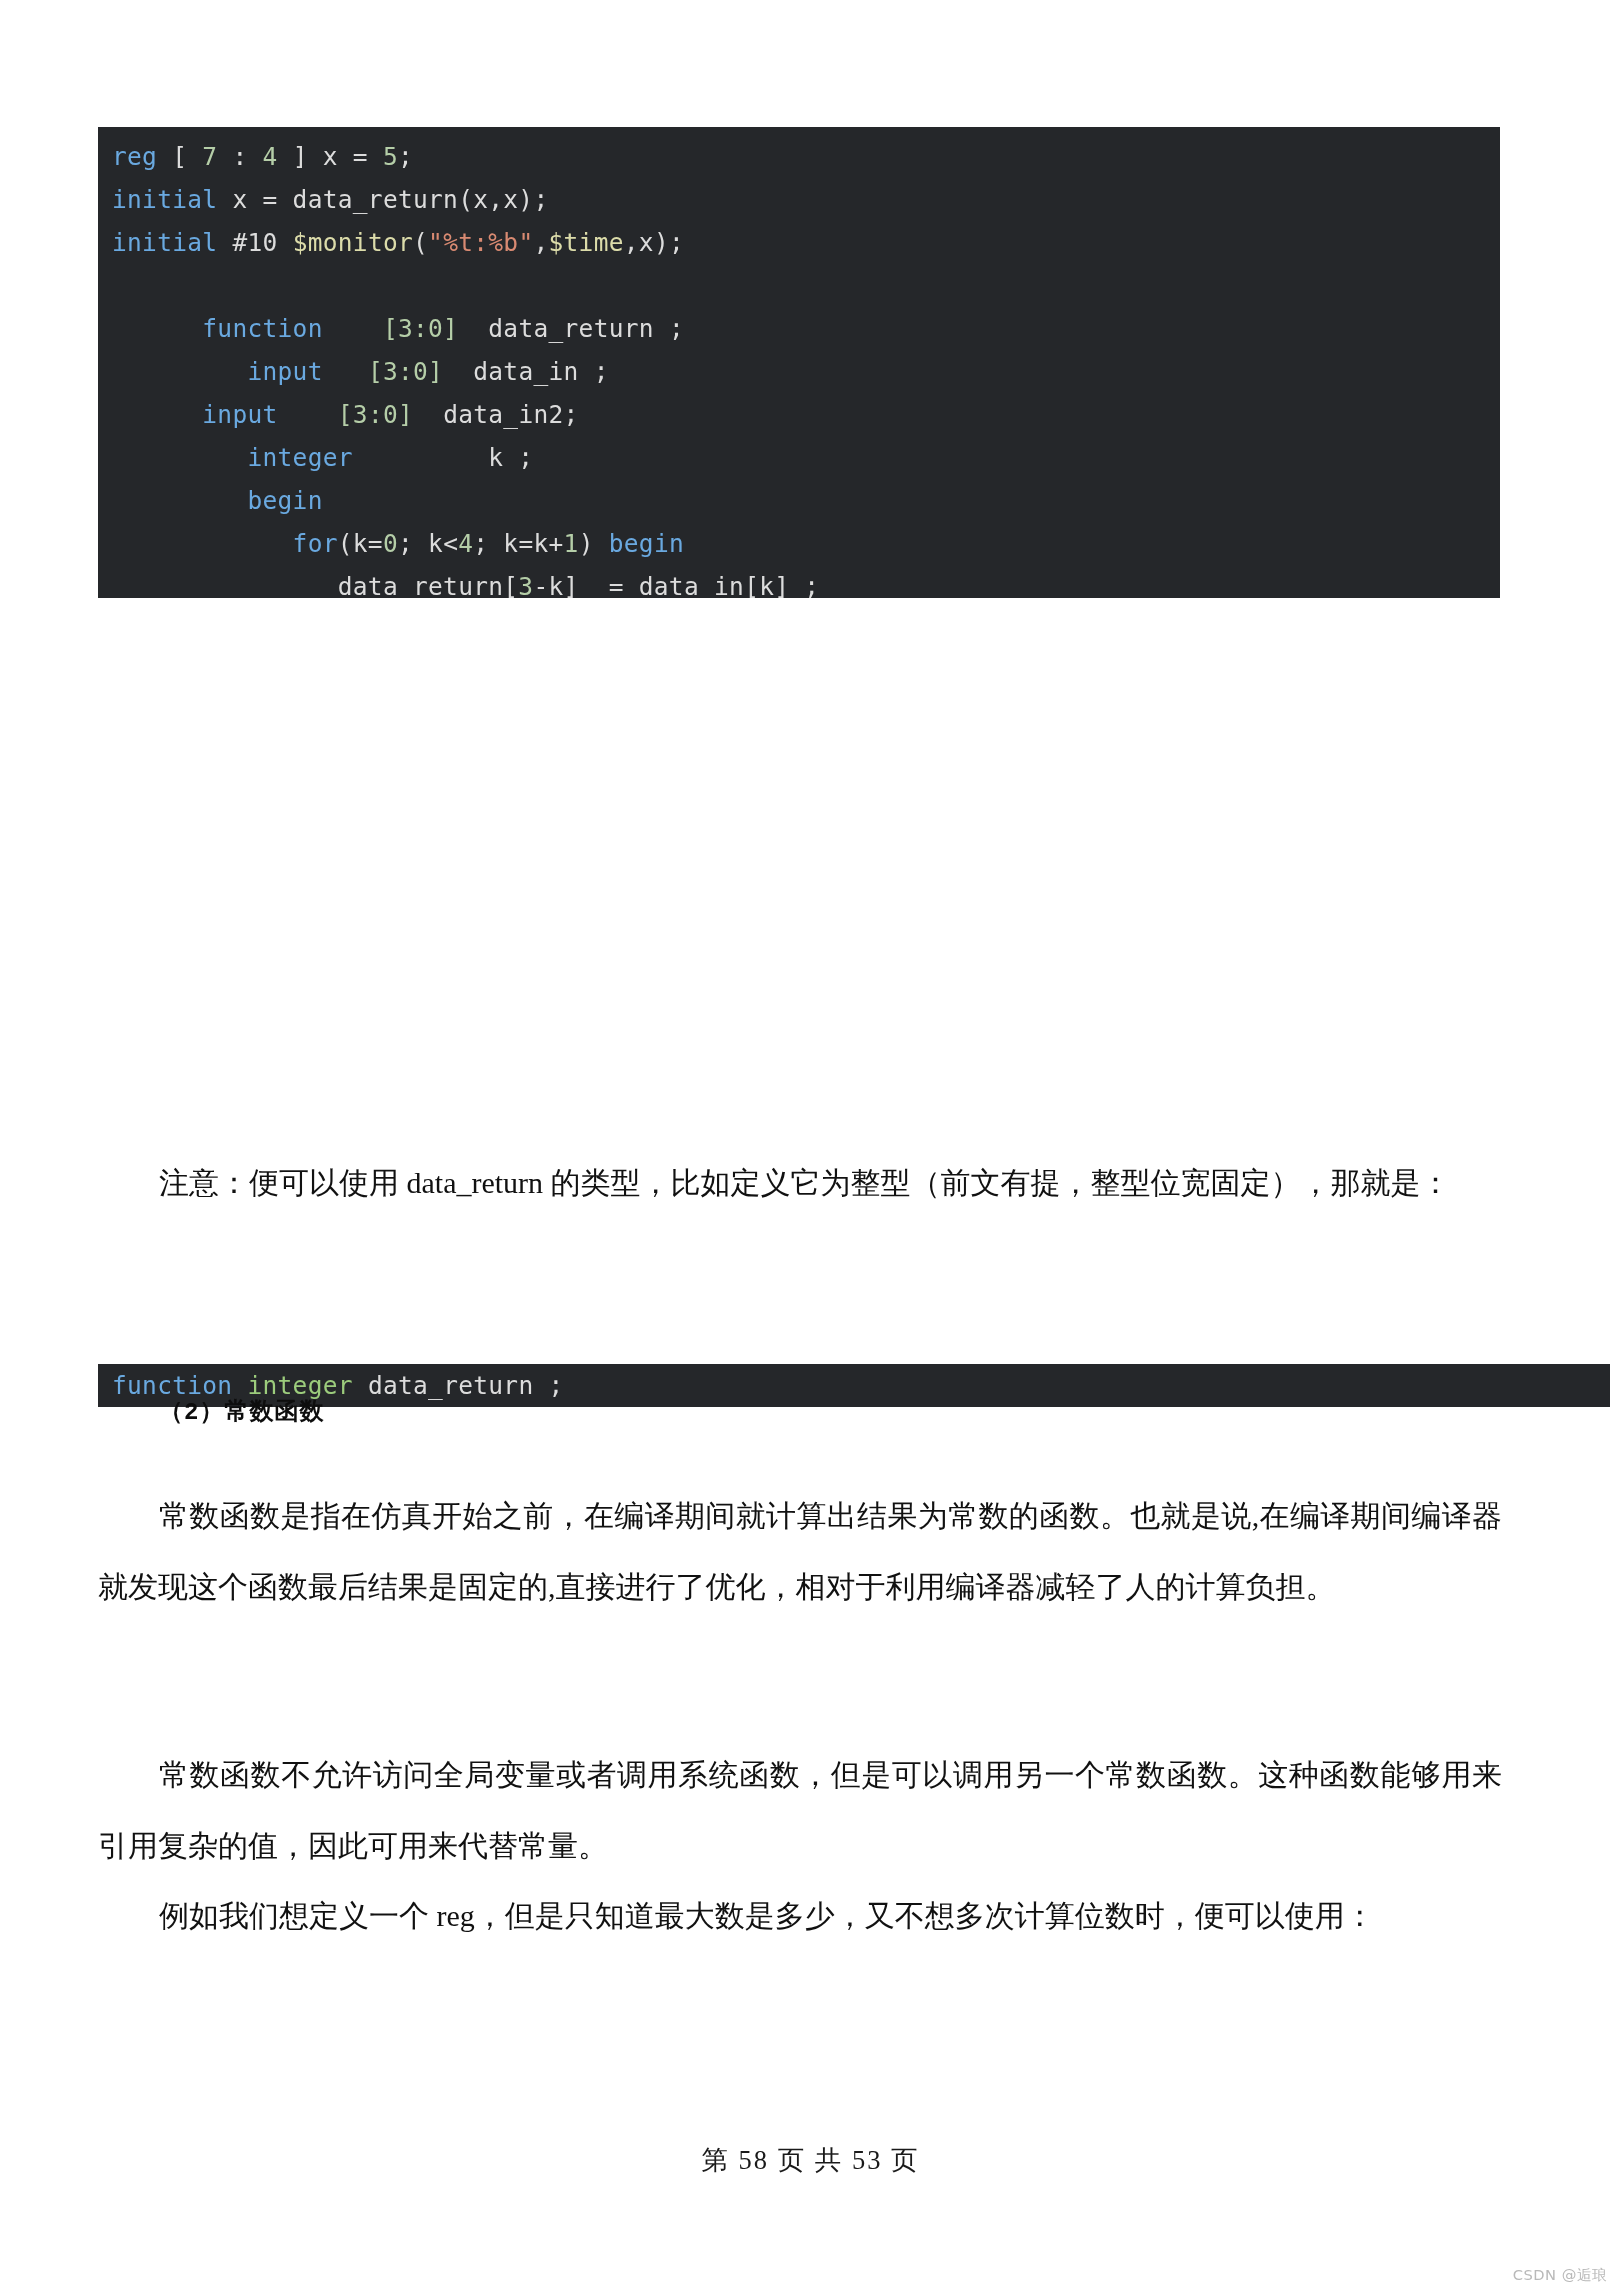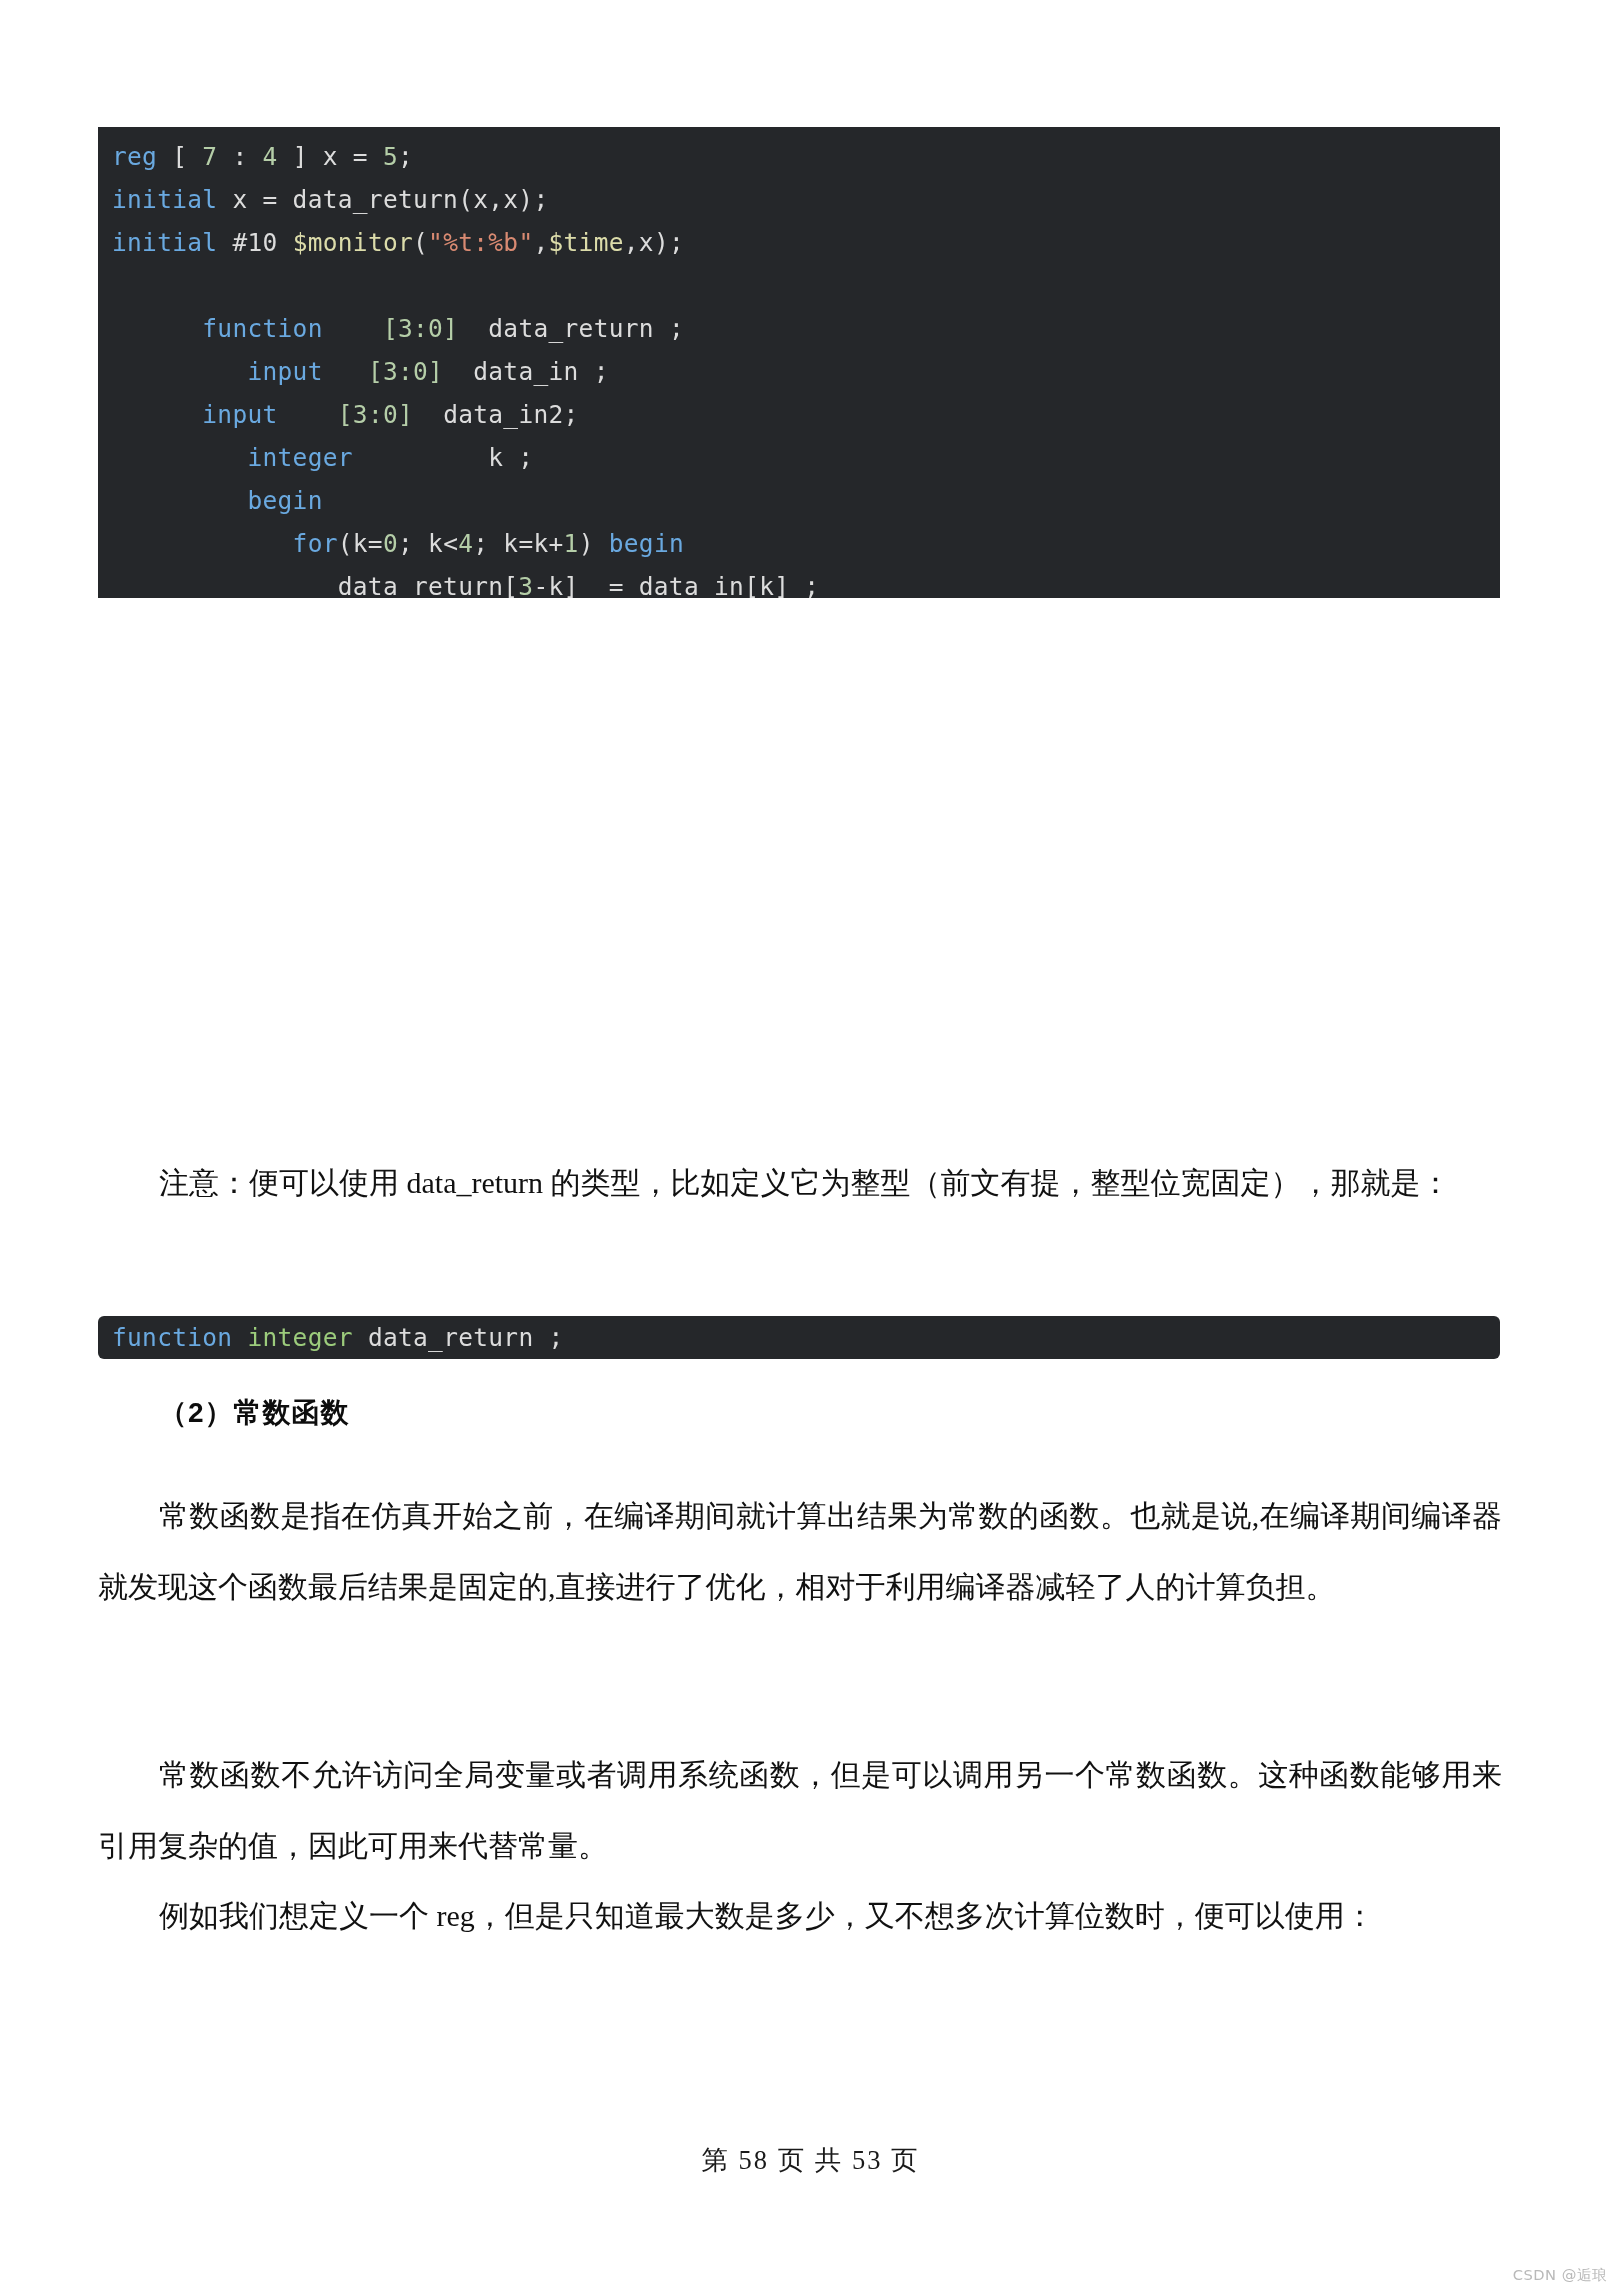--- a/index.html
+++ b/index.html
@@ -35,25 +35,24 @@
   }
   .code-block-main {
     left: 98px;
     top: 127px;
     width: 1402px;
     height: 463px;
     padding: 7.8px 0 0 0;
   }
   .code-block-small {
     left: 98px;
-    top: 1316px;
-    width: 1402px;
+    top: 1364px;
+    width: 1512px;
     height: 43px;
     padding: 0;
-    border-radius: 6px;
   }
   .code-line {
     height: 43px;
     padding-left: 14px;
   }
   .tok-kw      { color: #6aa9e0; }   
   .tok-plain   { color: #dcdcdc; }   
   .tok-num     { color: #b5cea8; }   
   .tok-str     { color: #d98a72; }   
   .tok-sys     { color: #dcdcaa; }   
@@ -70,22 +69,22 @@
     color: #111111;
     text-align: justify;
     text-justify: inter-ideograph;
   }
   .indent { text-indent: 61px; }
 
   .heading {
     position: absolute;
     left: 98px;
     width: 1404px;
-    font-family: Liberation Sans, sans-serif;
-    font-size: 28px;
+    font-family: Liberation Mono, monospace;
+    font-size: 24px;
     font-weight: bold;
     line-height: 45px;
     color: #0d0d0d;
     text-indent: 61px;
     letter-spacing: 1px;
   }
 
   .footer {
     position: absolute;
     left: 0;

